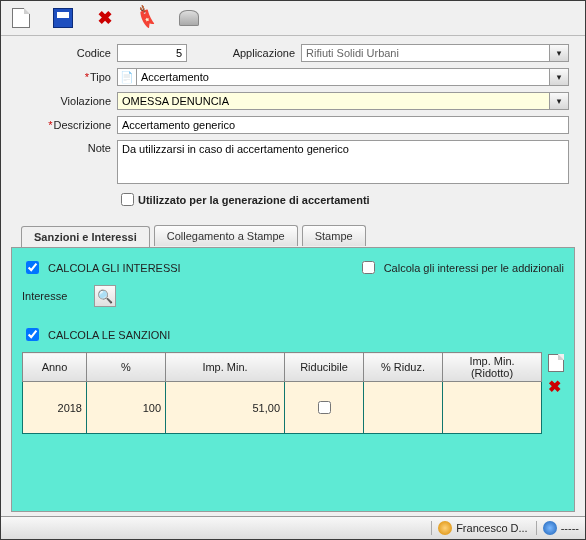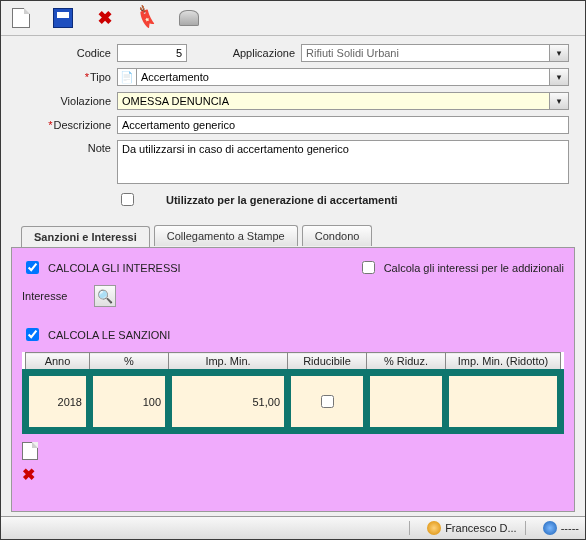--- a/index.html
+++ b/index.html
@@ -27,37 +27,37 @@
   .app-sel{flex:1;background:#efefef;color:#666;}
   .full{flex:1;}
   .combo{display:flex;flex:1;}
   .combo input{flex:1;border-right:none;}
   .combo .cbtn,.drop{width:18px;border:1px solid #9a9a9a;background:linear-gradient(#fafafa,#d8d8d8);display:flex;align-items:center;justify-content:center;font-size:9px;}
   .highlight input{background:#ffffe0;}
   .combo .doc-ic{width:18px;border:1px solid #9a9a9a;border-right:none;background:#fff;display:flex;align-items:center;justify-content:center;}
   textarea{height:44px;resize:none;}
   .chk{display:flex;align-items:center;margin:6px 0 8px 100px;}
   .chk input{margin-right:4px;}
-  .chk span{font-weight:bold;margin-left:28px;}
+  .chk span{font-weight:bold;}
   .tabs{display:flex;padding-left:20px;align-items:center;height:24px;}
   .tab{padding:4px 12px;border:1px solid #9a9a9a;border-bottom:none;background:linear-gradient(#fdfdfd,#e3e3e3);margin-right:4px;border-radius:3px 3px 0 0;color:#333;}
   .tab.active{font-weight:bold;background:#f0f0f0;position:relative;top:1px;}
-  .tab-body{border:1px solid #9a9a9a;margin:0 10px 4px 10px;padding:10px;background:#f0abfc;flex:1;}
+  .tab-body{border:1px solid #9a9a9a;margin:0 10px 4px 10px;padding:10px;background:#5eead4;flex:1;}
   .inline{display:flex;align-items:center;gap:6px;margin-bottom:8px;}
   .inline .spacer{flex:1;}
   .srch{width:20px;height:20px;border:1px solid #9a9a9a;background:linear-gradient(#fafafa,#e0e0e0);display:flex;align-items:center;justify-content:center;font-size:13px;}
-  .table-wrap{display:flex;gap:6px;flex-direction:column;}
+  .table-wrap{display:flex;gap:6px;}
   table{border-collapse:collapse;width:100%;background:#fff;border:1px solid #888;}
   th{background:linear-gradient(#fafafa,#e0e0e0);border:1px solid #888;padding:2px 4px;font-weight:normal;}
-  td{border:7px solid #0f766e;padding:16px 4px;text-align:right;background:#fff4dc;height:16px;}
+  td{border:1px solid #0f766e;padding:16px 4px;text-align:right;background:#fff4dc;height:16px;}
   td.center{text-align:center;}
   .side-icons{display:flex;flex-direction:column;gap:6px;padding-top:2px;}
   .side-icons .ic-new{width:14px;height:16px;}
   .statusbar{height:22px;border-top:1px solid #9a9a9a;background:linear-gradient(#f8f8f8,#ddd);display:flex;align-items:center;justify-content:flex-end;padding:0 6px;gap:8px;font-size:11px;}
-  .status-item{display:flex;align-items:center;gap:4px;border-left:1px solid #aaa;padding-left:17px;}
+  .status-item{display:flex;align-items:center;gap:4px;border-left:1px solid #aaa;padding-left:6px;}
   .avatar{width:14px;height:14px;border-radius:50%;}
   .av1{background:radial-gradient(#ffd27a,#d88a00);}
   .av2{background:radial-gradient(#7ab8ff,#1a5fb4);}
 </style>
 </head>
 <body>
 
 <div class="window">
 
   <div class="toolbar">
@@ -113,21 +113,21 @@
     </div>
     <div class="chk">
       <input type="checkbox" style="">
       <span>Utilizzato per la generazione di accertamenti</span>
     </div>
   </div>
 
   <div class="tabs">
     <div class="tab active">Sanzioni e Interessi</div>
     <div class="tab">Collegamento a Stampe</div>
-    <div class="tab">Condono</div>
+    <div class="tab">Stampe</div>
   </div>
 
   <div class="tab-body">
     <div class="inline">
       <input type="checkbox" checked="" style="">
       <span>CALCOLA GLI INTERESSI</span>
       <div class="spacer"></div>
       <input type="checkbox" style="">
       <span>Calcola gli interessi per le addizionali</span>
     </div>

